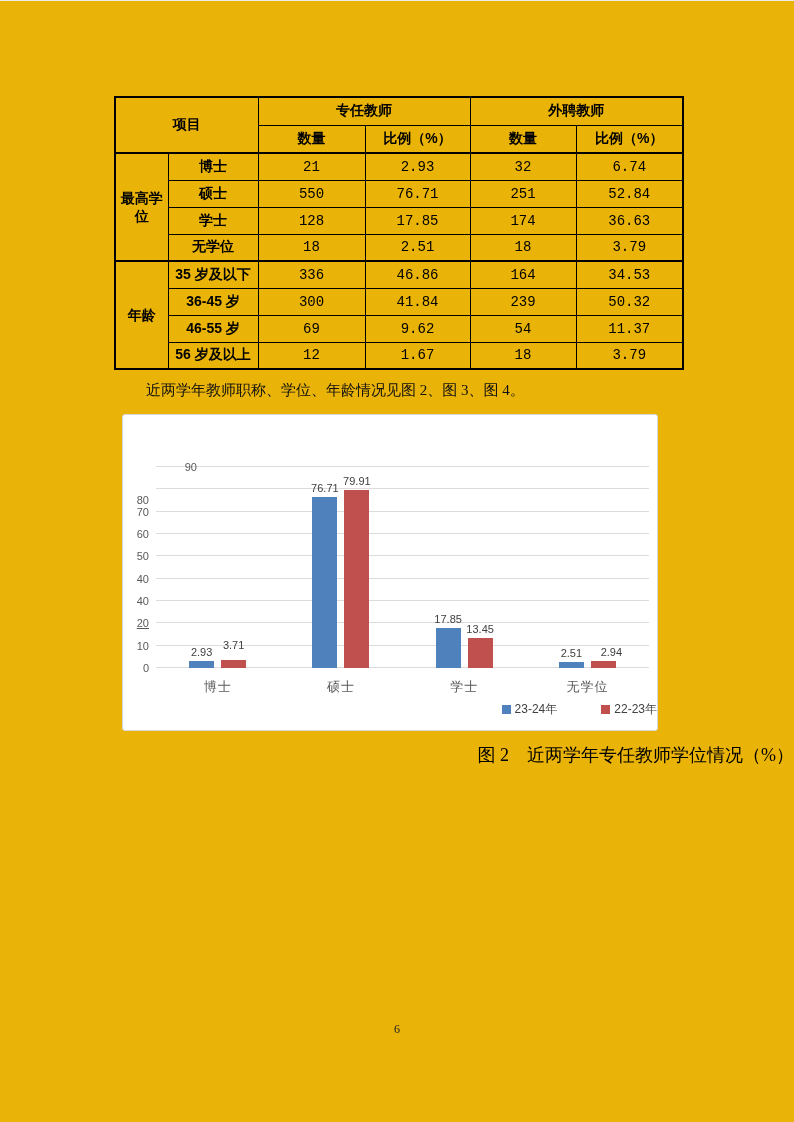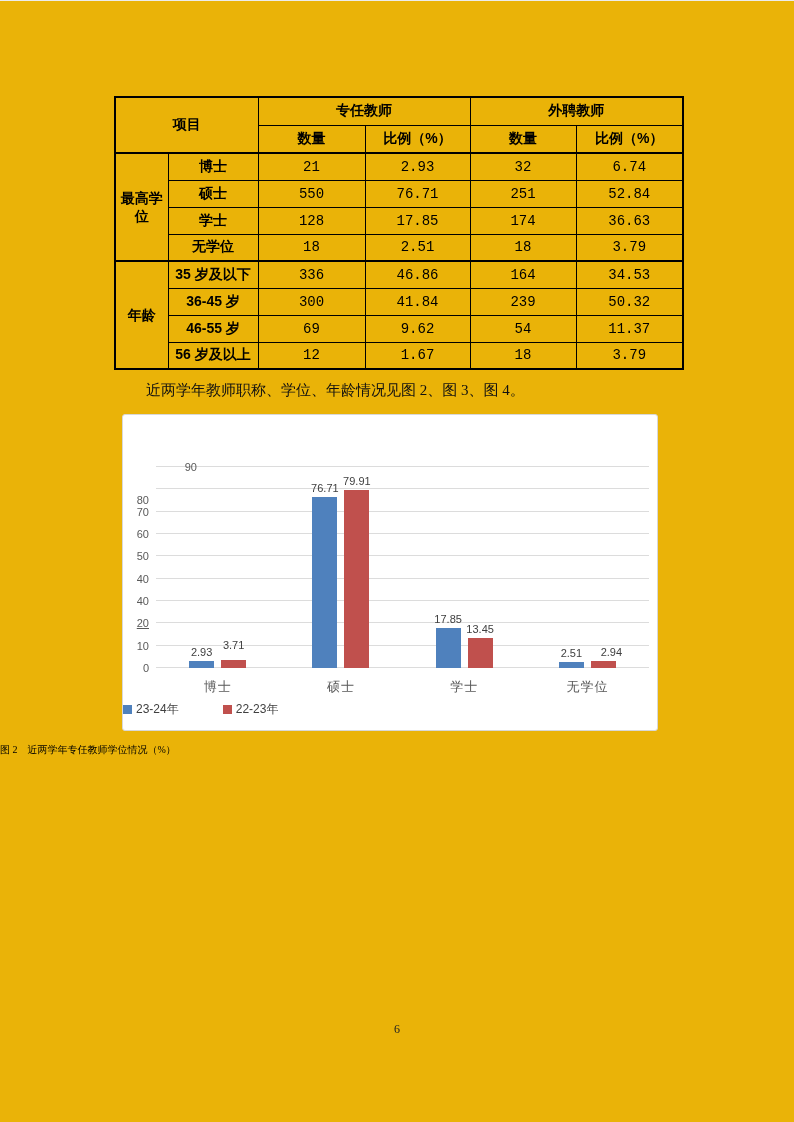--- a/index.html
+++ b/index.html
@@ -57,33 +57,33 @@
     position:absolute; left:6px; width:20px; text-align:right;
     font-family:"Liberation Sans","DejaVu Sans",sans-serif;
     font-size:11px; color:#595959; line-height:14px;
   }
   .xcat {
     position:absolute; text-align:center;
     font-size:13px; color:#595959; letter-spacing:1px;
   }
   .legend {
     position:absolute; bottom:12px; left:0; width:100%;
-    display:flex; justify-content:flex-start; gap:44px;margin-top:8px;
+    display:flex; justify-content:flex-end; gap:44px;margin-top:8px;
   }
   .legend-item {
     display:flex; align-items:center; gap:4px;
     font-family:"Liberation Sans","DejaVu Sans",sans-serif;
     font-size:12px; color:#404040;
   }
   .swatch { width:9px; height:9px; display:inline-block; }
 
   
   .caption {
     position:absolute; left:0; top:742px; width:794px;
-    text-align:left; font-size:10px; color:#000;
+    text-align:right; font-size:18px; color:#000;
   }
   .pageno {
     position:absolute; left:0; top:1021px; width:794px;
     text-align:center; font-size:12px; color:#222;
   }
 </style>
 </head>
 <body>
 
 <div class="page">

